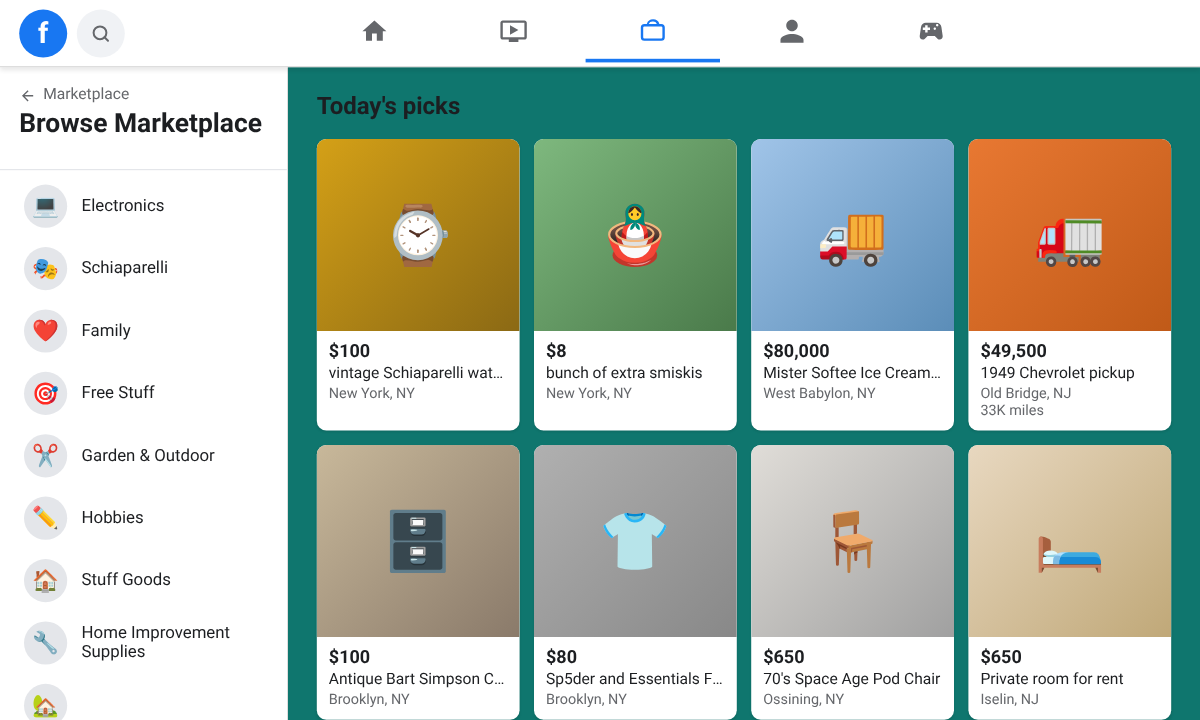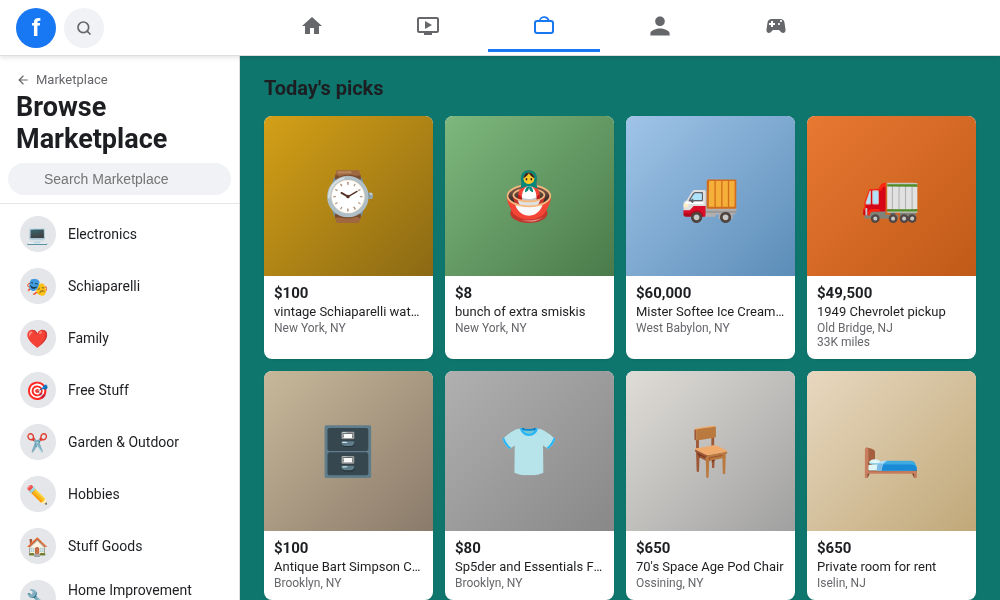--- a/index.html
+++ b/index.html
@@ -68,22 +68,22 @@
     }
     .sidebar-header {
       padding: 8px 16px 4px;
     }
     .sidebar-back {
       display: flex; align-items: center; gap: 6px;
       color: #65676b; font-size: 13px; margin-bottom: 4px;
       cursor: pointer;
     }
     .sidebar-title {
-      font-size: 27px; font-weight: 700; color: #1c1e21;
-      margin-bottom: 4px;
+      font-size: 22px; font-weight: 700; color: #1c1e21;
+      margin-bottom: 17px;
     }
     .sidebar-search {
       width: 100%;
       padding: 8px 12px 8px 36px;
       border-radius: 20px;
       border: none;
       background: #f0f2f5;
       font-size: 14px;
       color: #1c1e21;
       outline: none;
@@ -221,29 +221,20 @@
   <aside class="sidebar">
     <div class="sidebar-header">
       <div class="sidebar-back">
         <svg width="14" height="14" viewBox="0 0 24 24" fill="currentColor">
             <path d="M20 11H7.83l5.59-5.59L12 4l-8 8 8 8 1.41-1.41L7.83 13H20v-2z"></path>
           </svg>
         <span>Marketplace</span>
       </div>
       <div class="sidebar-title">Browse Marketplace</div>
     </div>
-    <div class="search-wrap">
-      <span class="search-wrap-icon">
-        <svg width="14" height="14" viewBox="0 0 24 24" fill="none" stroke="#65676b" stroke-width="2.5" stroke-linecap="round">
-            <circle cx="11" cy="11" r="8"></circle>
-            <line x1="21" y1="21" x2="16.65" y2="16.65"></line>
-          </svg>
-      </span>
-      <input class="sidebar-search" type="text" placeholder="Search Marketplace" style="">
-    </div>
     <div class="sidebar-divider"></div>
     <div id="sidebar-items">
         <div class="sidebar-item">
     <div class="sidebar-item-icon">💻</div>
     <span class="sidebar-item-label">Electronics</span>
   </div>
         <div class="sidebar-item">
     <div class="sidebar-item-icon">🎭</div>
     <span class="sidebar-item-label">Schiaparelli</span>
   </div>
@@ -301,21 +292,21 @@
       <div class="product-name">bunch of extra smiskis</div>
       <div class="product-location">New York, NY</div>
 
     </div>
   </div>
         <div class="product-card">
     <div class="product-img img-truck">
       <div class="product-img-inner">🚚</div>
     </div>
     <div class="product-info">
-      <div class="product-price">$60,000</div>
+      <div class="product-price">$80,000</div>
       <div class="product-name">Mister Softee Ice Cream Truck</div>
       <div class="product-location">West Babylon, NY</div>
 
     </div>
   </div>
         <div class="product-card">
     <div class="product-img img-pickup">
       <div class="product-img-inner">🚛</div>
     </div>
     <div class="product-info">

